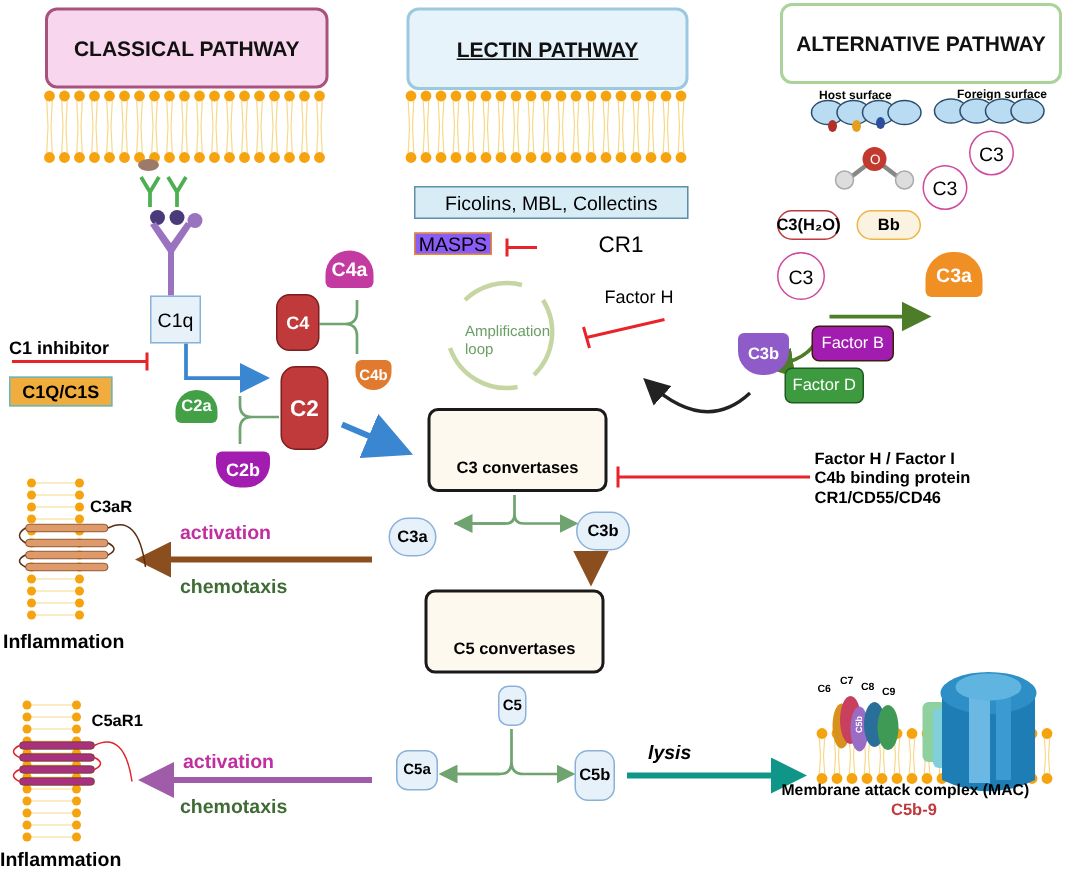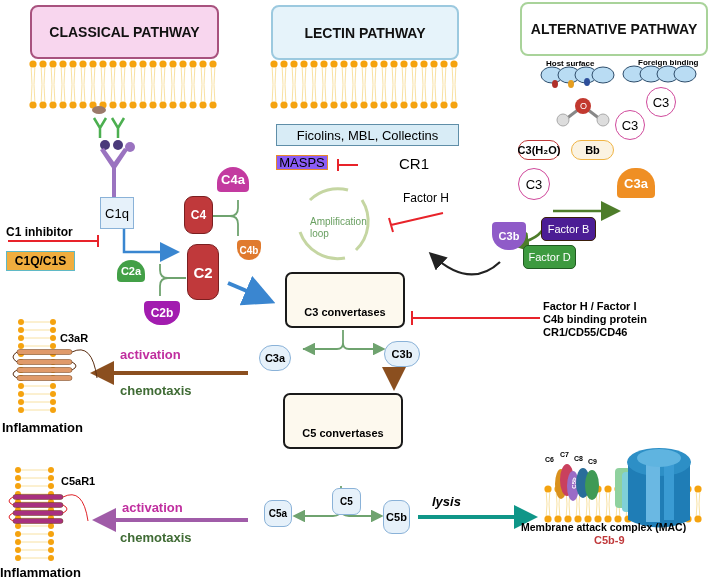--- a/index.html
+++ b/index.html
@@ -418,21 +418,21 @@
           <rect x="13" y="510.5" width="50" height="5" rx="2.5" fill="#a8307f" stroke="#6b3a14" stroke-width="0.5"></rect>
           <rect x="13" y="518.5" width="50" height="5" rx="2.5" fill="#a8307f" stroke="#6b3a14" stroke-width="0.5"></rect>
           <path d="M13,497 Q5,501 13,505 M63,505 Q71,509 63,513 M13,513 Q5,517 13,521 M63,497 Q83,487 88,521" stroke="#e0242a" stroke-width="1" fill="none"></path>
         </g>
       </g>
   </svg>
 
   <div class="hdr" style="left: 30px; top: 5px; width: 189px; height: 54px; background: rgb(248, 214, 238); border: 2px solid rgb(168, 82, 126);">
     <span>CLASSICAL PATHWAY</span>
   </div>
-  <div class="hdr" style="left: 271px; top: 5px; width: 188px; height: 55px; background: rgb(230, 243, 250); border: 2px solid rgb(156, 201, 223);">
+  <div class="hdr" style="left: 271px; top: 5px; width: 188px; height: 55px; background: rgb(230, 243, 250); border: 2px solid rgb(156, 201, 223); text-decoration: underline;">
     <span>LECTIN PATHWAY</span>
   </div>
   <div class="hdr" style="left: 520px; top: 2px; width: 188px; height: 54px; background: rgb(255, 255, 255); border: 2px solid rgb(169, 211, 154);">
     <span>ALTERNATIVE PATHWAY</span>
   </div>
 
   <div class="pill" style="left:100px;top:197px;width:34px;height:32px;background:#e6f1fa;border:1.5px solid #8ab2d8;font-size:13px;">
     <span>C1q</span>
   </div>
   <div class="t bold" style="left:6px;top:225px;font-size:12px;">C1 inhibitor</div>
@@ -466,21 +466,21 @@
   </div>
   <div class="t" style="left:399px;top:155px;font-size:15px;">CR1</div>
 
   <div class="t" style="left:310px;top:216px;font-size:10px;color:#6aa062;line-height:12px;">
     <div>Amplification</div>
     <div>loop</div>
   </div>
   <div class="t" style="left:403px;top:191px;font-size:12px;">Factor H</div>
 
   <div class="t bold" style="left:546px;top:59px;font-size:8px;">Host surface</div>
-  <div class="t bold" style="left:638px;top:58px;font-size:8px;">Foreign binding</div>
+  <div class="t bold" style="left:638px;top:58px;font-size:8px;">Foreign surface</div>
   <div class="pill" style="left:646px;top:87px;width:30px;height:30px;border-radius:50%;background:#fff;border:1.5px solid #d04a9c;font-size:13px;">
     <span>C3</span>
   </div>
   <div class="pill" style="left:615px;top:110px;width:30px;height:30px;border-radius:50%;background:#fff;border:1.5px solid #d04a9c;font-size:13px;">
     <span>C3</span>
   </div>
   <div class="t" style="left:580px;top:101px;font-size:9px;color:#fff;">O</div>
   <div class="pill bold" style="left:518px;top:140px;width:42px;height:20px;border-radius:10px;background:#fff;border:1.5px solid #c0393b;font-size:11px;">
     <span>C3(H₂O)</span>
   </div>
@@ -489,21 +489,21 @@
   </div>
   <div class="pill" style="left:518px;top:168px;width:32px;height:32px;border-radius:50%;background:#fff;border:1.5px solid #d04a9c;font-size:13px;">
     <span>C3</span>
   </div>
   <div class="pill bold" style="left:617px;top:168px;width:38px;height:30px;border-radius:18px 18px 4px 4px;background:#ef8f24;color:#fff;font-size:13px;">
     <span>C3a</span>
   </div>
   <div class="pill bold" style="left:492px;top:222px;width:34px;height:28px;border-radius:4px 4px 16px 16px;background:#8f5bc8;color:#fff;font-size:11px;">
     <span>C3b</span>
   </div>
-  <div class="pill" style="left:541px;top:217px;width:55px;height:24px;border-radius:5px;background:#4c1d95;border:1.5px solid #3a1f0a;color:#fff;font-size:11px;">
+  <div class="pill" style="left:541px;top:217px;width:55px;height:24px;border-radius:5px;background:#a21caf;border:1.5px solid #3a1f0a;color:#fff;font-size:11px;">
     <span>Factor B</span>
   </div>
   <div class="pill" style="left:523px;top:245px;width:53px;height:24px;border-radius:5px;background:#3d9a3f;border:1.5px solid #1f5a20;color:#fff;font-size:11px;">
     <span>Factor D</span>
   </div>
 
   <div class="abs" style="left:285px;top:272px;width:120px;height:56px;border:2.5px solid #1a1a1a;border-radius:7px;background:#fdf9ee;box-sizing:border-box;">
     <div class="t bold" style="left:0;right:0;top:32px;text-align:center;font-size:11px;">C3 convertases</div>
   </div>
 
@@ -517,21 +517,21 @@
     <span>C3a</span>
   </div>
   <div class="pill bold" style="left:384px;top:341px;width:36px;height:26px;border-radius:13px;background:#e6f1fa;border:1px solid #8ab2d8;font-size:11px;">
     <span>C3b</span>
   </div>
 
   <div class="abs" style="left:283px;top:393px;width:120px;height:56px;border:2.5px solid #1a1a1a;border-radius:7px;background:#fdf9ee;box-sizing:border-box;">
     <div class="t bold" style="left:0;right:0;top:32px;text-align:center;font-size:11px;">C5 convertases</div>
   </div>
 
-  <div class="pill bold" style="left:332px;top:457px;width:29px;height:27px;border-radius:7px;background:#e6f1fa;border:1px solid #8ab2d8;font-size:10px;margin-top:31px;">
+  <div class="pill bold" style="left:332px;top:457px;width:19px;height:27px;border-radius:7px;background:#e6f1fa;border:1px solid #8ab2d8;font-size:10px;">
     <span>C5</span>
   </div>
   <div class="pill bold" style="left:264px;top:500px;width:28px;height:27px;border-radius:8px;background:#e6f1fa;border:1px solid #8ab2d8;font-size:10px;">
     <span>C5a</span>
   </div>
   <div class="pill bold" style="left:383px;top:500px;width:27px;height:34px;border-radius:9px;background:#e6f1fa;border:1px solid #8ab2d8;font-size:11px;">
     <span>C5b</span>
   </div>
 
   <div class="t bold" style="left:60px;top:332px;font-size:11px;">C3aR</div>

